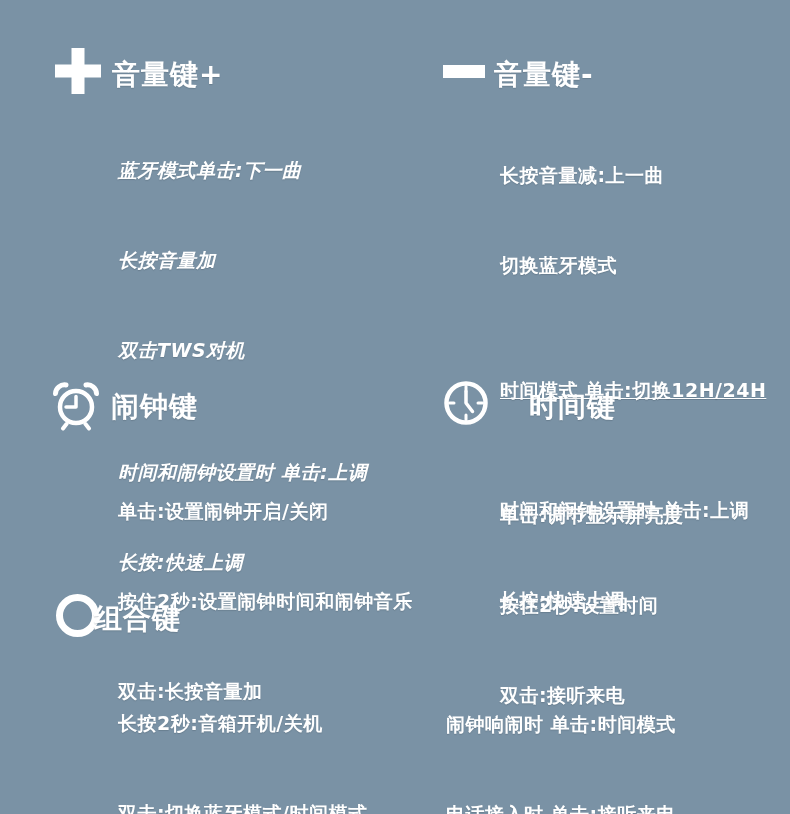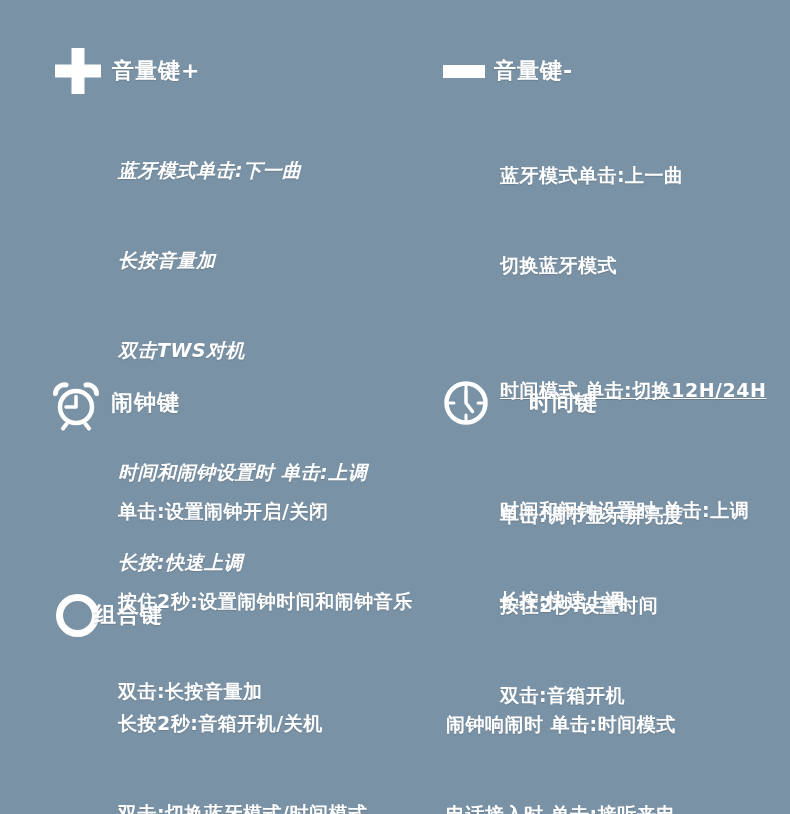--- a/index.html
+++ b/index.html
@@ -7,21 +7,21 @@
     width:790px;height:814px;
     background:#7a92a5;
     position:relative;
     overflow:hidden;
     font-family:"DejaVu Sans",sans-serif;
     color:#ffffff;
     -webkit-font-smoothing:antialiased;
   }
   .abs{position:absolute;}
   .sec-title{
-    font-size:22px;
+    font-size:28px;
     font-weight:bold;
     letter-spacing:1px;
     white-space:pre;
     text-shadow:0 1px 1px rgba(55,70,85,.25);
   }
   .body-lines{
     font-size:19px;
     font-weight:600;
     line-height:30px;
     letter-spacing:.5px;
@@ -51,21 +51,21 @@
   <div class="line">长按:快速上调</div>
 </div>
 
 <div class="abs icon" style="left:443px;top:65px;">
   <svg width="42" height="13" viewBox="0 0 42 13">
     <rect width="42" height="13" fill="#ffffff"></rect>
   </svg>
 </div>
 <div class="abs sec-title" style="left:494px;top:56px;">音量键-</div>
 <div class="abs body-lines" style="left:500px;top:100px;">
-  <div class="line">蓝牙模式单击:上一曲</div>
+  <div class="line">长按音量减:上一曲</div>
   <div class="line">切换蓝牙模式</div>
   <div class="line grp-gap-35">时间模式 单击:切换12H/24H</div>
   <div class="line grp-gap-30">时间和闹钟设置时 单击:上调</div>
   <div class="line">长按:快速上调</div>
 </div>
 
 <div class="abs icon" style="left:52px;top:378px;">
   <svg width="48" height="53" viewBox="0 0 48 53">
     <circle cx="24" cy="29" r="16" fill="none" stroke="#ffffff" stroke-width="4.5"></circle>
     <path d="M14 7 A 9 9 0 0 0 3.5 15.5" fill="none" stroke="#ffffff" stroke-width="5" stroke-linecap="round"></path>
@@ -86,21 +86,21 @@
   <svg width="48" height="48" viewBox="0 0 48 48">
     <circle cx="24" cy="24" r="19.5" fill="none" stroke="#ffffff" stroke-width="4.5"></circle>
     <path d="M24 7.5 V12 M40.5 24 H36 M24 40.5 V36 M7.5 24 H12" stroke="#ffffff" stroke-width="3" stroke-linecap="round"></path>
     <path d="M24 24 V12.5 M24 24 L30.5 32.5" fill="none" stroke="#ffffff" stroke-width="3.5" stroke-linecap="round"></path>
   </svg>
 </div>
 <div class="abs sec-title" style="left:492px;top:388px;margin-left:37px;">时间键</div>
 <div class="abs body-lines" style="left:500px;top:440px;">
   <div class="line">单击:调节显示屏亮度</div>
   <div class="line">按住2秒:设置时间</div>
-  <div class="line">双击:音箱开机</div>
+  <div class="line">双击:接听来电</div>
 </div>
 
 <div class="abs icon" style="left:56px;top:594px;">
   <svg width="43" height="43" viewBox="0 0 43 43">
     <circle cx="21.5" cy="21.5" r="18" fill="none" stroke="#ffffff" stroke-width="7"></circle>
   </svg>
 </div>
 <div class="abs sec-title" style="left:94px;top:600px;">组合键</div>
 <div class="abs body-lines" style="left:118px;top:648px;">
   <div class="line">长按2秒:音箱开机/关机</div>

